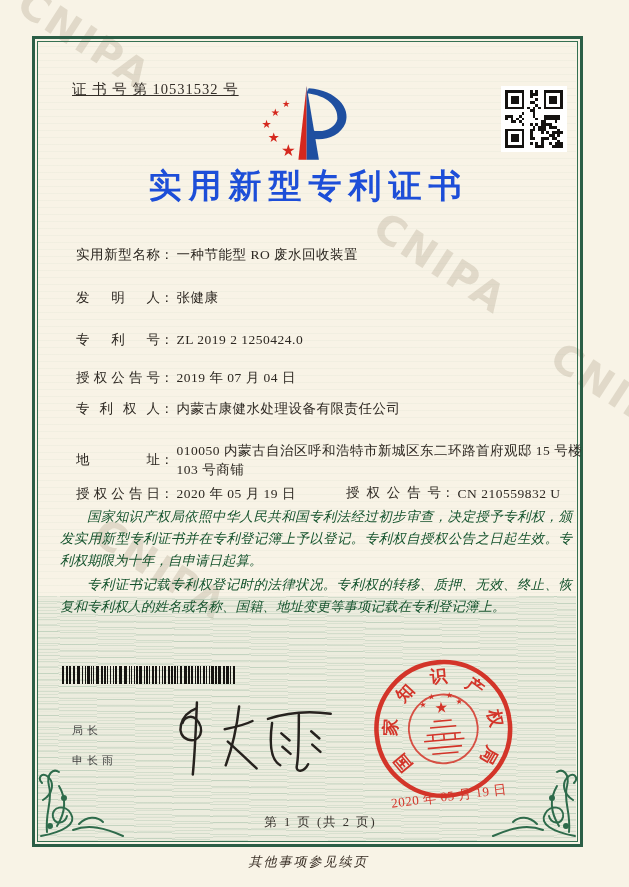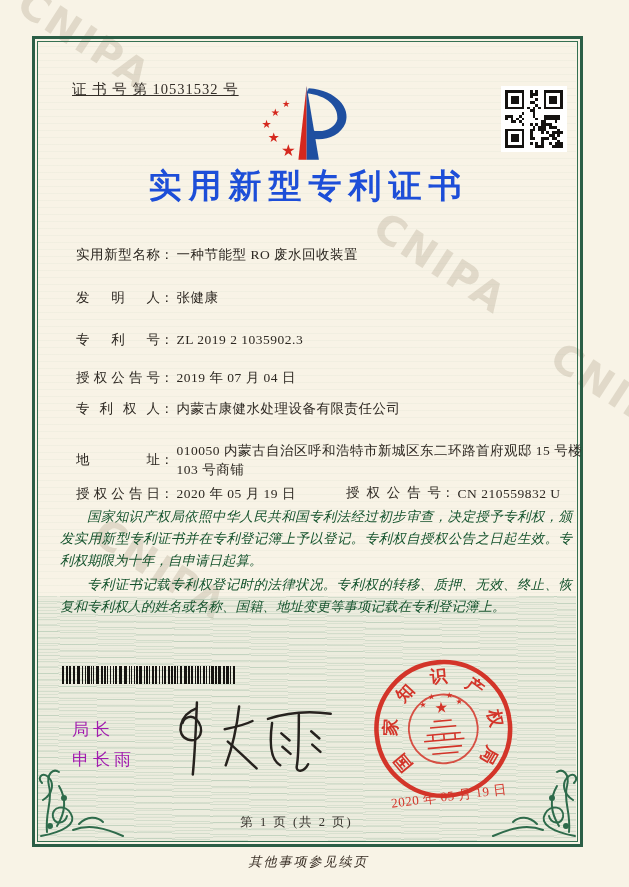--- a/index.html
+++ b/index.html
@@ -35,24 +35,24 @@
   .flabel-wide{display:inline-block;width:95px;text-align:justify;text-align-last:justify;text-justify:inter-character;}
   .fcolon{margin-right:3px;}
   .fvalue{max-width:412px;line-height:19px;letter-spacing:0.5px;}
   .r1{top:245px}.r2{top:288px}.r3{top:330px}.r4{top:368px}.r5{top:399px}.r6{top:441px}.r7{top:484px}
   .r7b{position:absolute;left:346px;top:484px;display:flex;font-size:13.5px;}
   .paras{position:absolute;left:60px;top:506px;width:512px;}
   .para{font-size:13.5px;line-height:22px;text-indent:2em;text-align:justify;
         color:#14532d;font-style:italic;margin:0 0 2px 0;}
   .barcode{position:absolute;left:62px;top:666px;width:175px;height:18px;}
   .sig-block{position:absolute;left:72px;top:715px;font-family:"Liberation Sans","DejaVu Sans",sans-serif;
-             font-size:17px;letter-spacing:4px;color:#a21caf;line-height:30px;}
+             font-size:11px;letter-spacing:4px;color:#404040;line-height:30px;}
   .signature{position:absolute;left:165px;top:698px;width:175px;height:82px;}
   .seal{position:absolute;left:368px;top:656px;width:152px;height:162px;transform:rotate(-5deg);opacity:0.92;}
-  .page-info{position:absolute;left:24px;top:814px;width:545px;text-align:center;font-size:12.5px;color:#36322c;letter-spacing:2px;}
+  .page-info{position:absolute;left:48px;top:814px;width:545px;text-align:center;font-size:12.5px;color:#36322c;letter-spacing:2px;}
   .cont-note{position:absolute;left:0;top:853px;width:617px;text-align:center;font-size:13px;color:#3a3027;font-style:italic;letter-spacing:2px;}
   .flourish{position:absolute;z-index:2;}
   .fl-left{left:37px;top:728px;}
   .fl-right{left:487px;top:728px;transform:scaleX(-1);}
 </style>
 </head>
 <body>
 
 <div class="page">
 
@@ -228,21 +228,21 @@
         <span class="fvalue">一种节能型 RO 废水回收装置</span>
     </div>
     <div class="row r2">
       <span class="flabel">发明人</span>
         <span class="fcolon">：</span>
         <span class="fvalue">张健康</span>
     </div>
     <div class="row r3">
       <span class="flabel">专利号</span>
         <span class="fcolon">：</span>
-        <span class="fvalue">ZL 2019 2 1035902.3</span>
+        <span class="fvalue">ZL 2019 2 1250424.0</span>
     </div>
     <div class="row r4">
       <span class="flabel">授权公告号</span>
         <span class="fcolon">：</span>
         <span class="fvalue">2019 年 07 月 04 日</span>
     </div>
     <div class="row r5">
       <span class="flabel">专利权人</span>
         <span class="fcolon">：</span>
         <span class="fvalue">内蒙古康健水处理设备有限责任公司</span>

